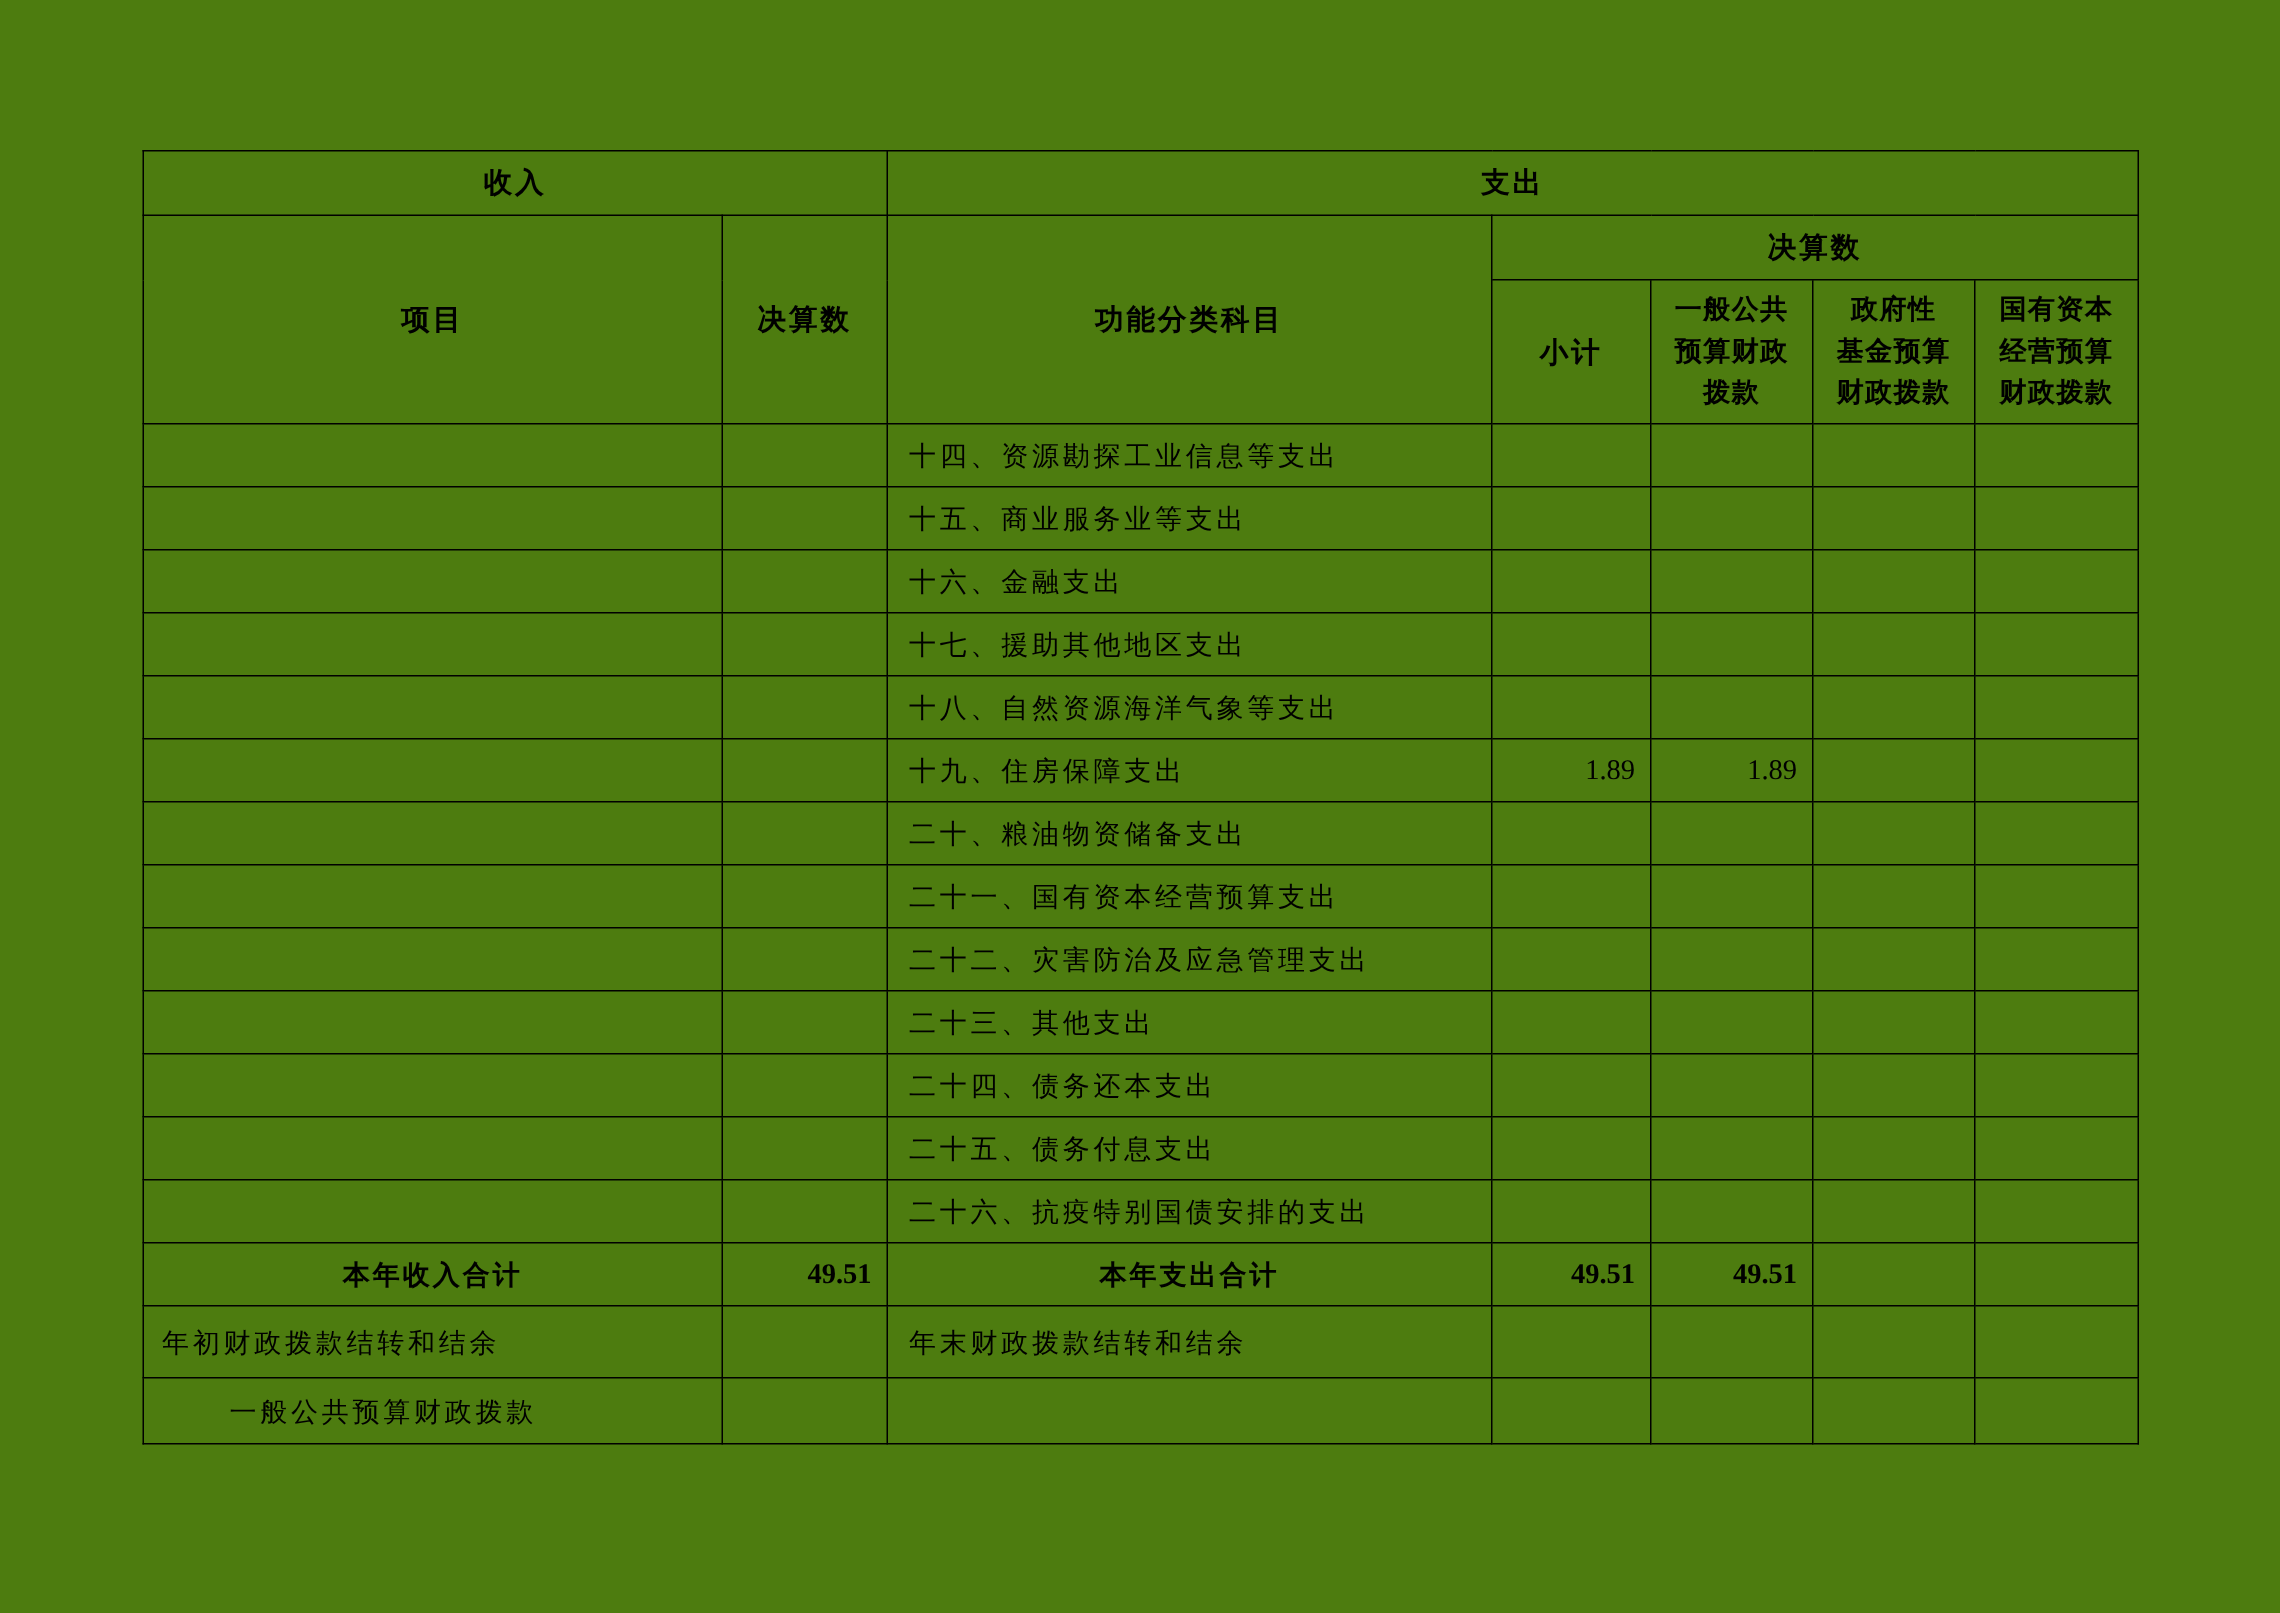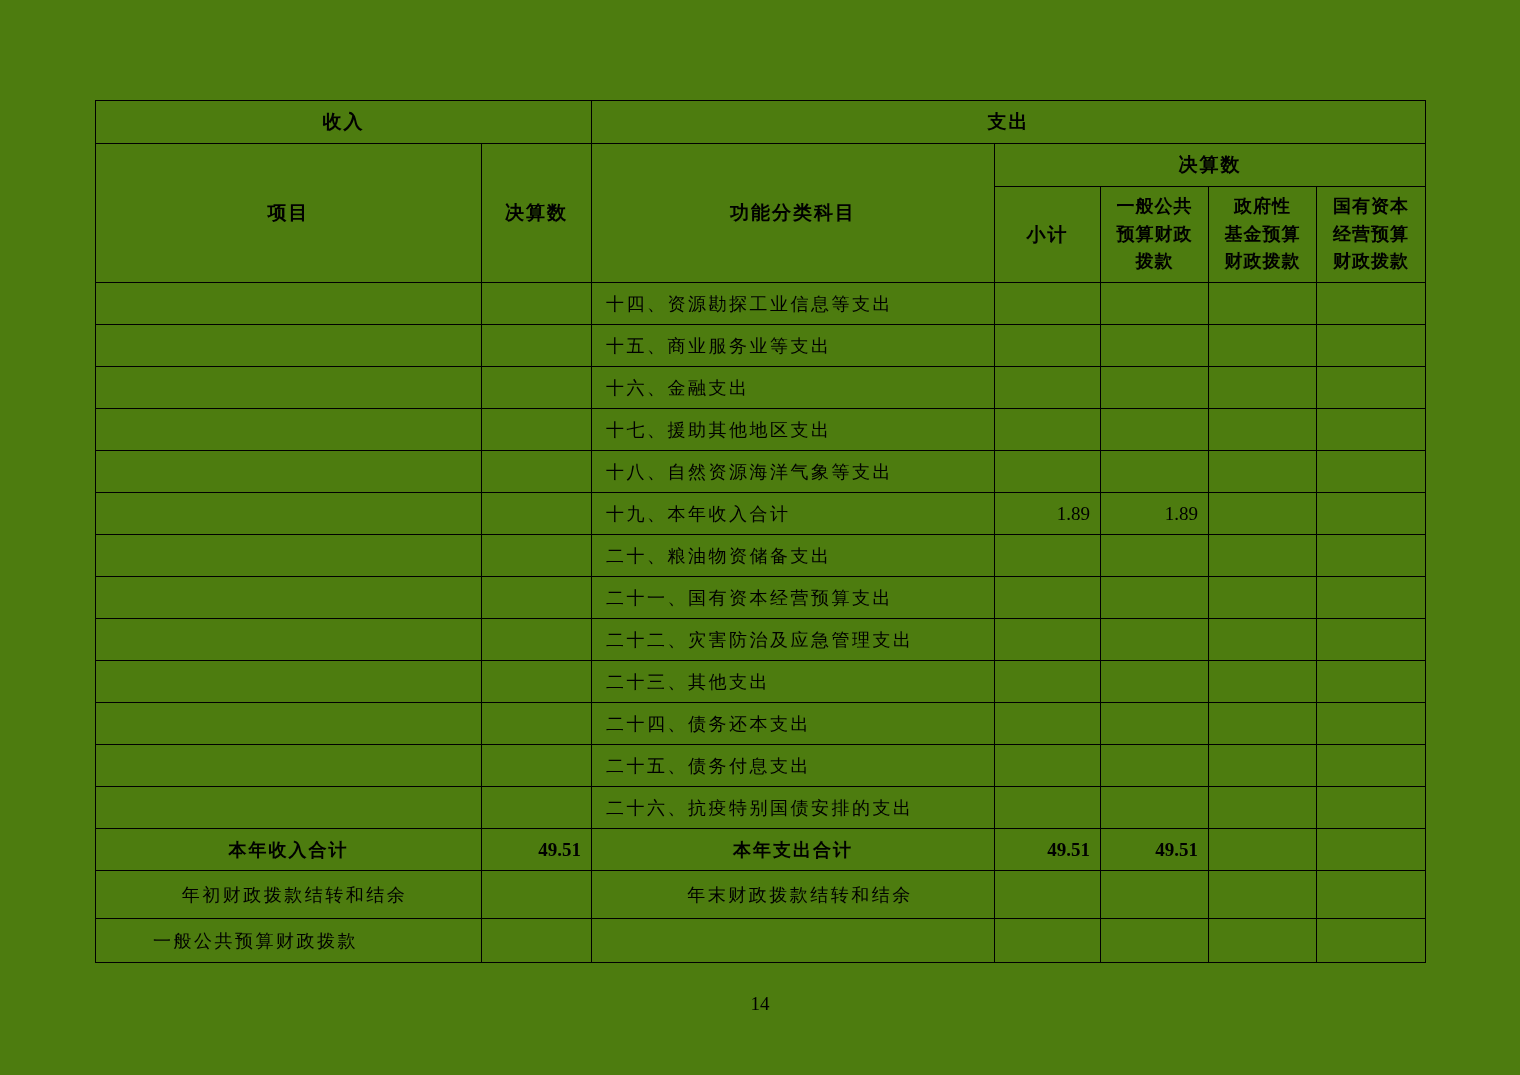--- a/index.html
+++ b/index.html
@@ -21,21 +21,21 @@
     border: 1px solid #000000;
     vertical-align: middle;
     overflow: hidden;
     padding: 0;
   }
   tr.h-top  td { height: 43px; }
   tr.h-mid  td { height: 43px; }
   tr.h-sub  td { height: 96px; }
   tr.data-row td { height: 42px; }
   tr.total-row td { height: 42px; margin-top: 16px; }
-  tr.carry-row td { height: 48px; text-align: center; }
+  tr.carry-row td { height: 48px; }
   tr.detail-row td { height: 44px; }
 
   .hdr {
     font-family: "Liberation Sans", sans-serif;
     font-weight: bold;
     font-size: 19px;
     text-align: center;
     letter-spacing: 2px;
   }
   .wrap { white-space: pre-line; line-height: 1.55; font-size: 18px; letter-spacing: 1px; text-align: center; }
@@ -163,21 +163,21 @@
     <td class="num"></td>
     <td class="subject">十八、自然资源海洋气象等支出</td>
     <td class="num"></td>
     <td class="num"></td>
     <td class="num"></td>
     <td class="num"></td>
   </tr>
         <tr class="data-row">
     <td class="cell"></td>
     <td class="num"></td>
-    <td class="subject">十九、本年收入合计</td>
+    <td class="subject">十九、住房保障支出</td>
     <td class="num">1.89</td>
     <td class="num">1.89</td>
     <td class="num"></td>
     <td class="num"></td>
   </tr>
         <tr class="data-row">
     <td class="cell"></td>
     <td class="num"></td>
     <td class="subject">二十、粮油物资储备支出</td>
     <td class="num"></td>
@@ -265,14 +265,13 @@
         <td class="num"></td>
         <td class="subject"></td>
         <td class="num"></td>
         <td class="num"></td>
         <td class="num"></td>
         <td class="num"></td>
       </tr>
     </tbody>
   </table>
 
-  <div class="page-number">14</div>
 </div>
 
 </body></html>

